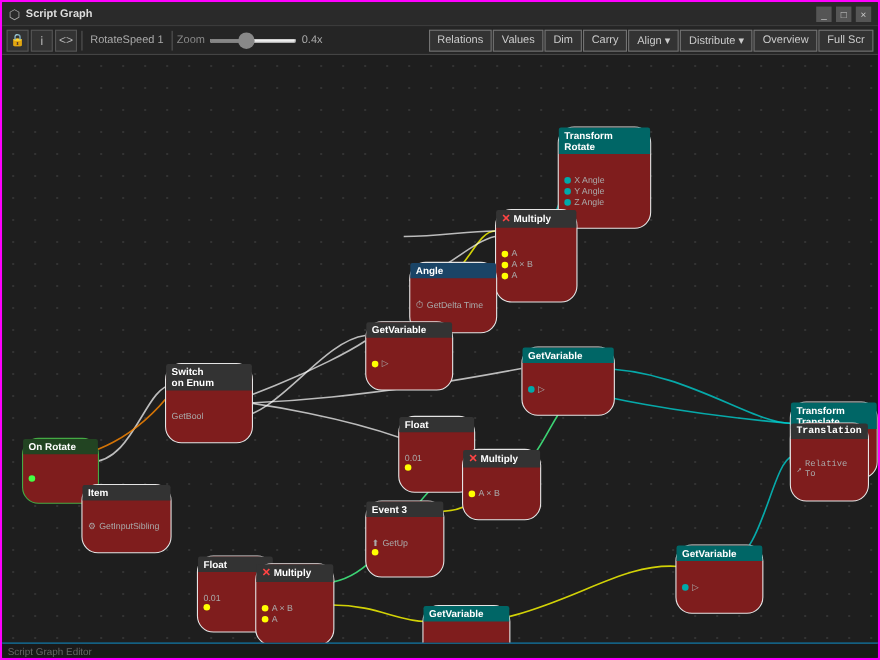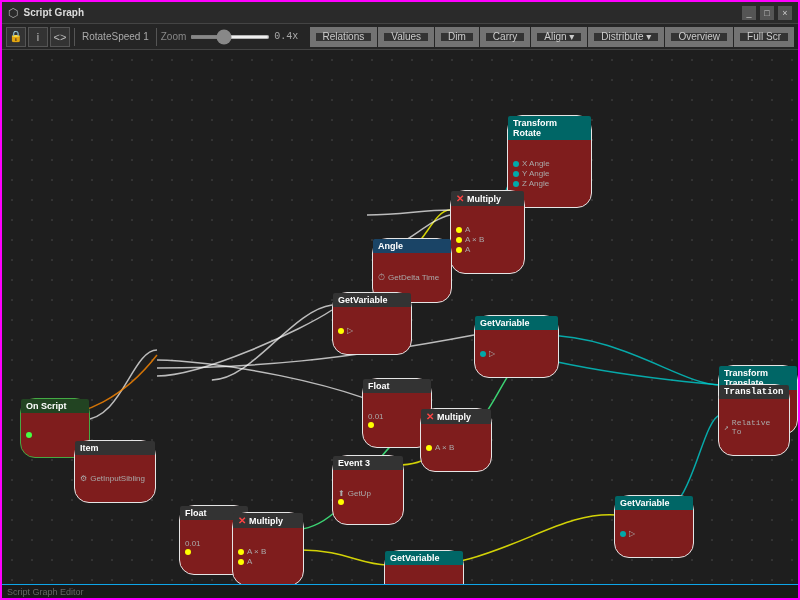--- a/index.html
+++ b/index.html
@@ -38,25 +38,25 @@
       width: 20px; height: 20px;
       cursor: pointer;
       font-size: 11px;
       display: flex; align-items: center; justify-content: center;
     }
     .toolbar-separator { width: 1px; height: 18px; background: #555; margin: 0 2px; }
     .node-name-label { color: #aaa; font-size: 10px; margin: 0 3px; }
     .zoom-container { display: flex; align-items: center; gap: 4px; }
     .zoom-label { color: #888; font-size: 10px; }
     .zoom-slider { width: 80px; height: 4px; accent-color: #888; }
-    .zoom-value { color: #aaa; font-size: 10px; font-family: Liberation Mono, monospace; }
+    .zoom-value { color: #aaa; font-size: 10px; }
     .toolbar-nav-btns { display: flex; gap: 1px; margin-left: auto; }
     .nav-btn {
       background: #333;
-      border: 6px solid #737373;
+      border: 1px solid #737373;
       color: #ccc;
       padding: 1px 7px;
       cursor: pointer;
       font-size: 10px;
       height: 20px;
       display: flex; align-items: center;
     }
     .nav-btn-dropdown { display: flex; align-items: center; gap: 2px; }
 
     #canvas-area {
@@ -260,23 +260,31 @@
     <div class="graph-node" style="left:472px;top:265px;width:85px;">
       <div class="node-header header-teal">GetVariable</div>
       <div class="node-body">
         <div class="node-port-row">
             <span class="port-dot port-dot-teal"></span>
             <span>▷</span>
           </div>
       </div>
     </div>
 
+    <div class="graph-node" style="left:148px;top:280px;width:80px;">
+      <div class="node-header header-dark">Switch<br>on Enum</div>
+      <div class="node-body">
+        <div class="node-port-row">
+            <span>GetBool</span>
+          </div>
+      </div>
+    </div>
 
     <div class="graph-node" style="left:18px;top:348px;width:68px;border-color:#44aa44;">
-      <div class="node-header" style="background:#224422;">On Script</div>
+      <div class="node-header" style="background:#224422;">On Rotate</div>
       <div class="node-body">
         <div class="node-port-row">
             <span class="port-dot port-dot-green"></span>
           </div>
       </div>
     </div>
 
     <div class="graph-node" style="left:72px;top:390px;width:82px;">
       <div class="node-header header-dark">Item</div>
       <div class="node-body">

